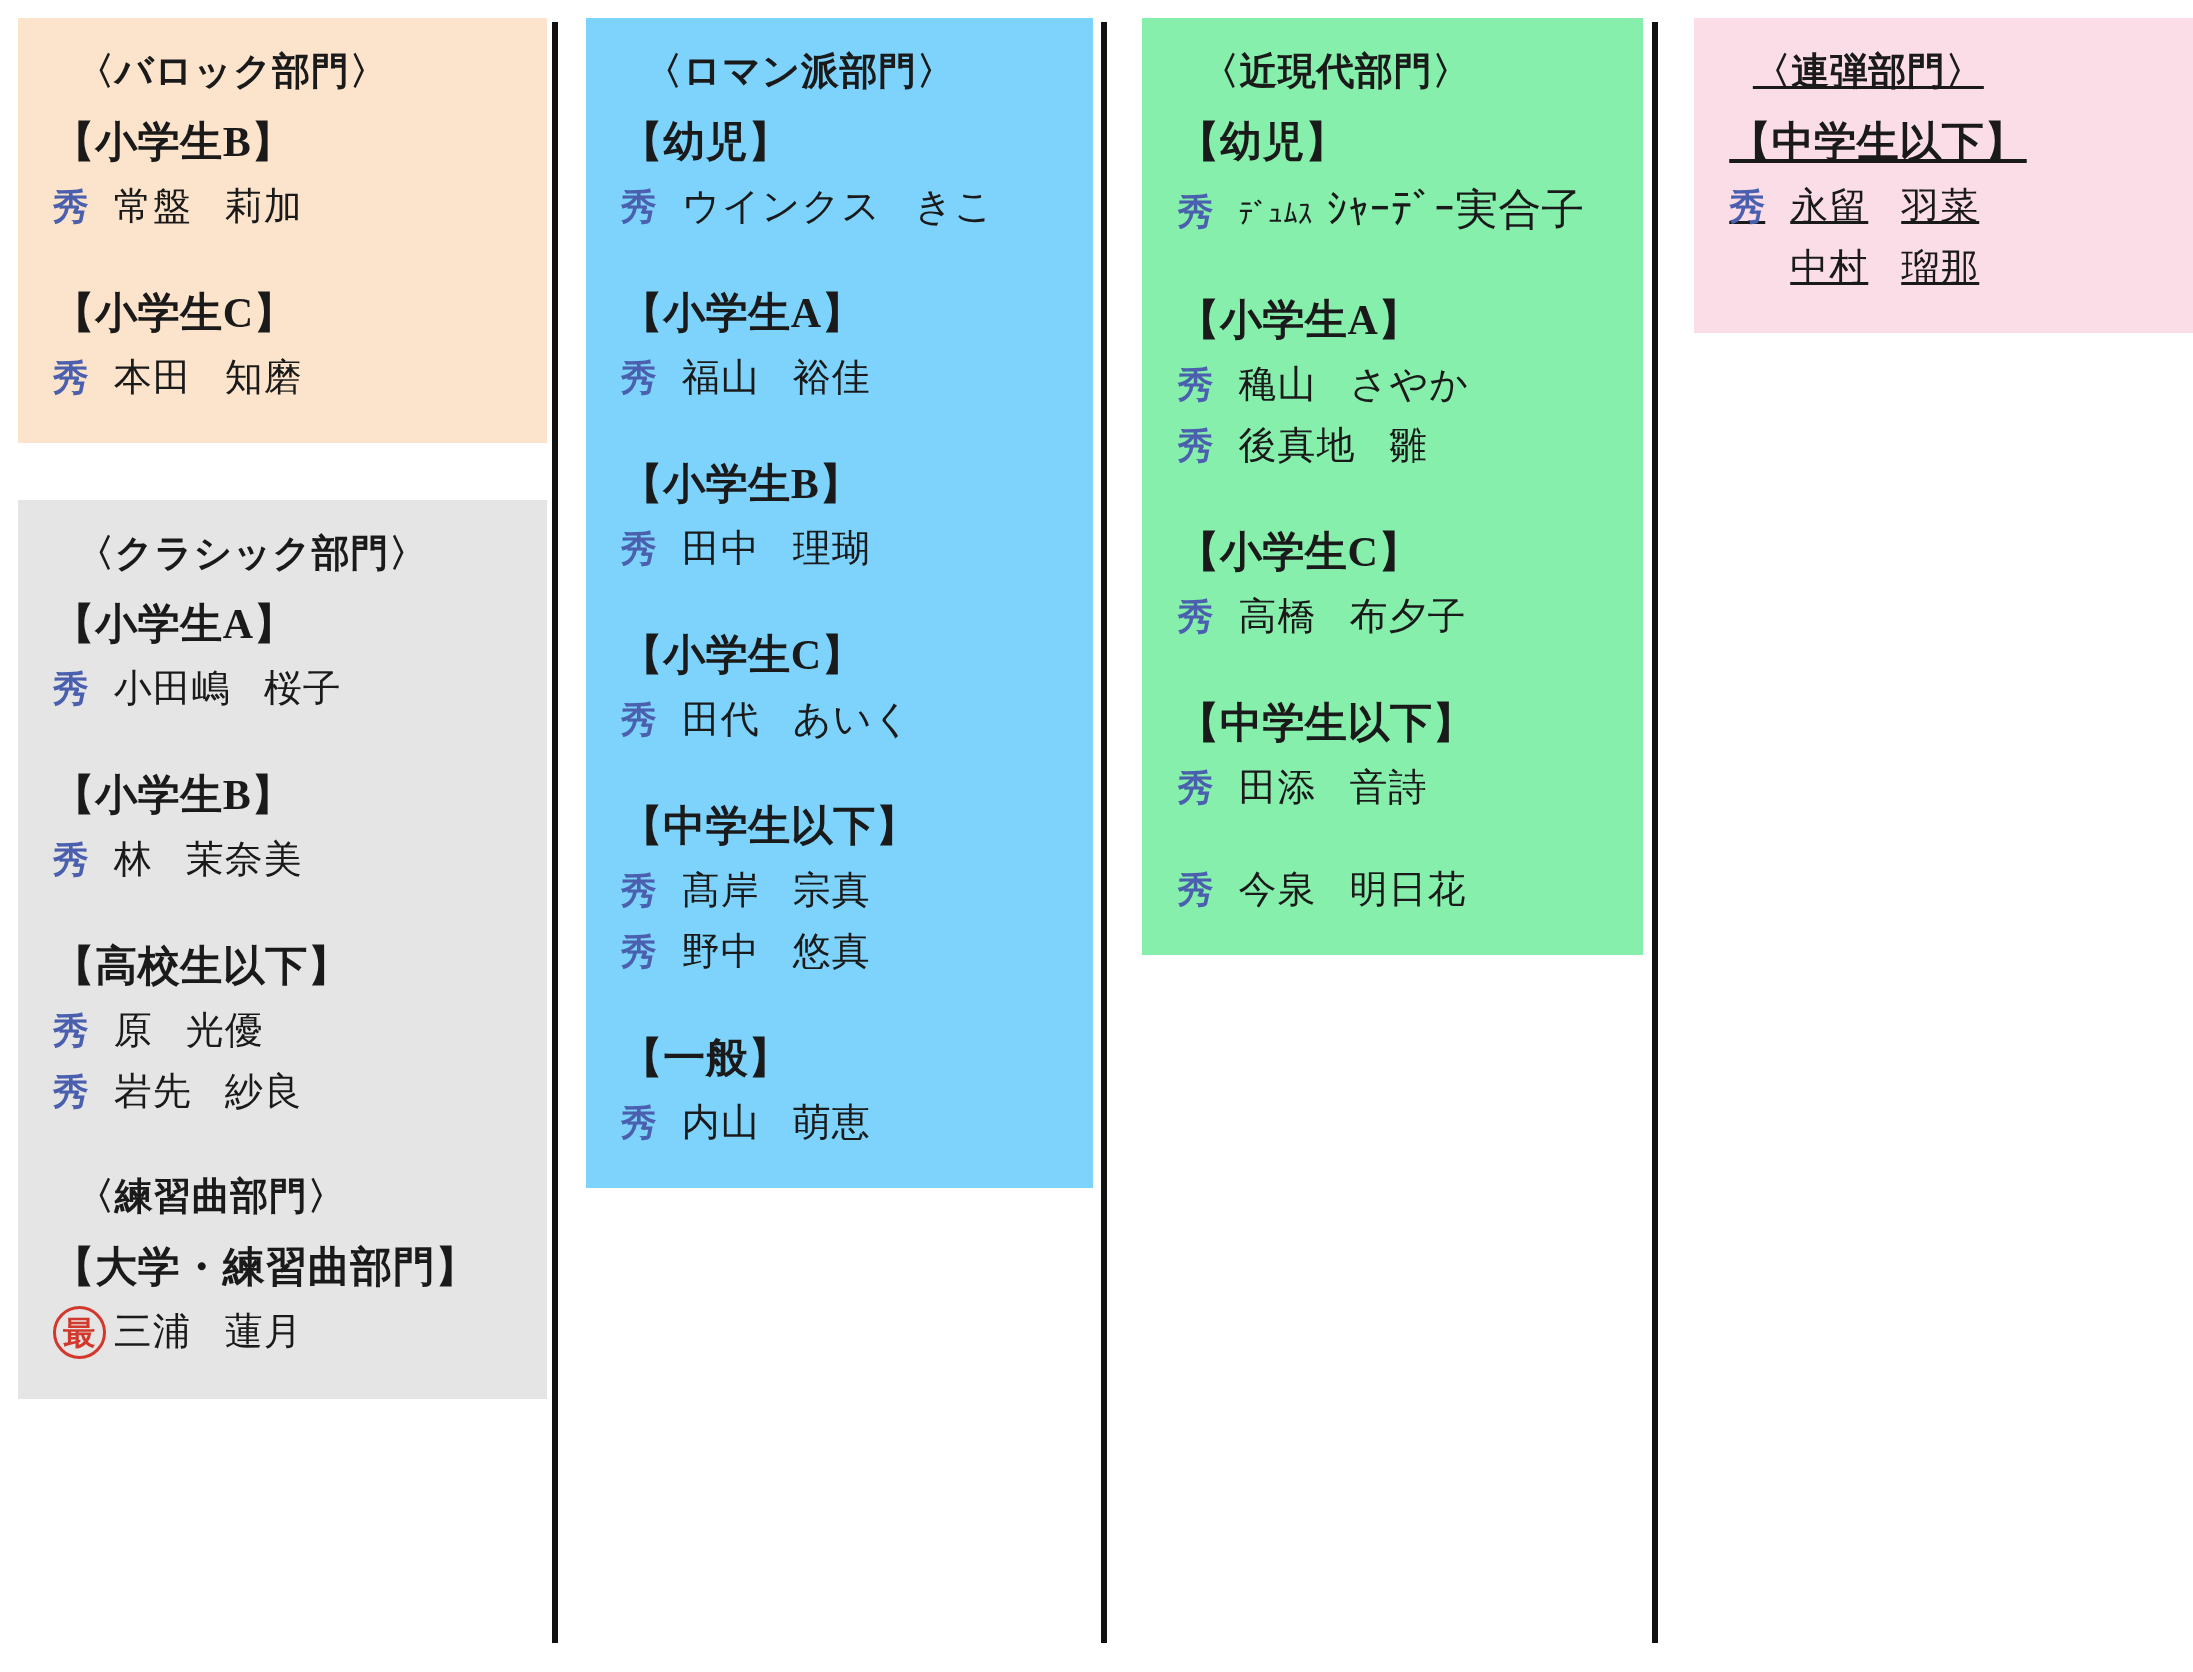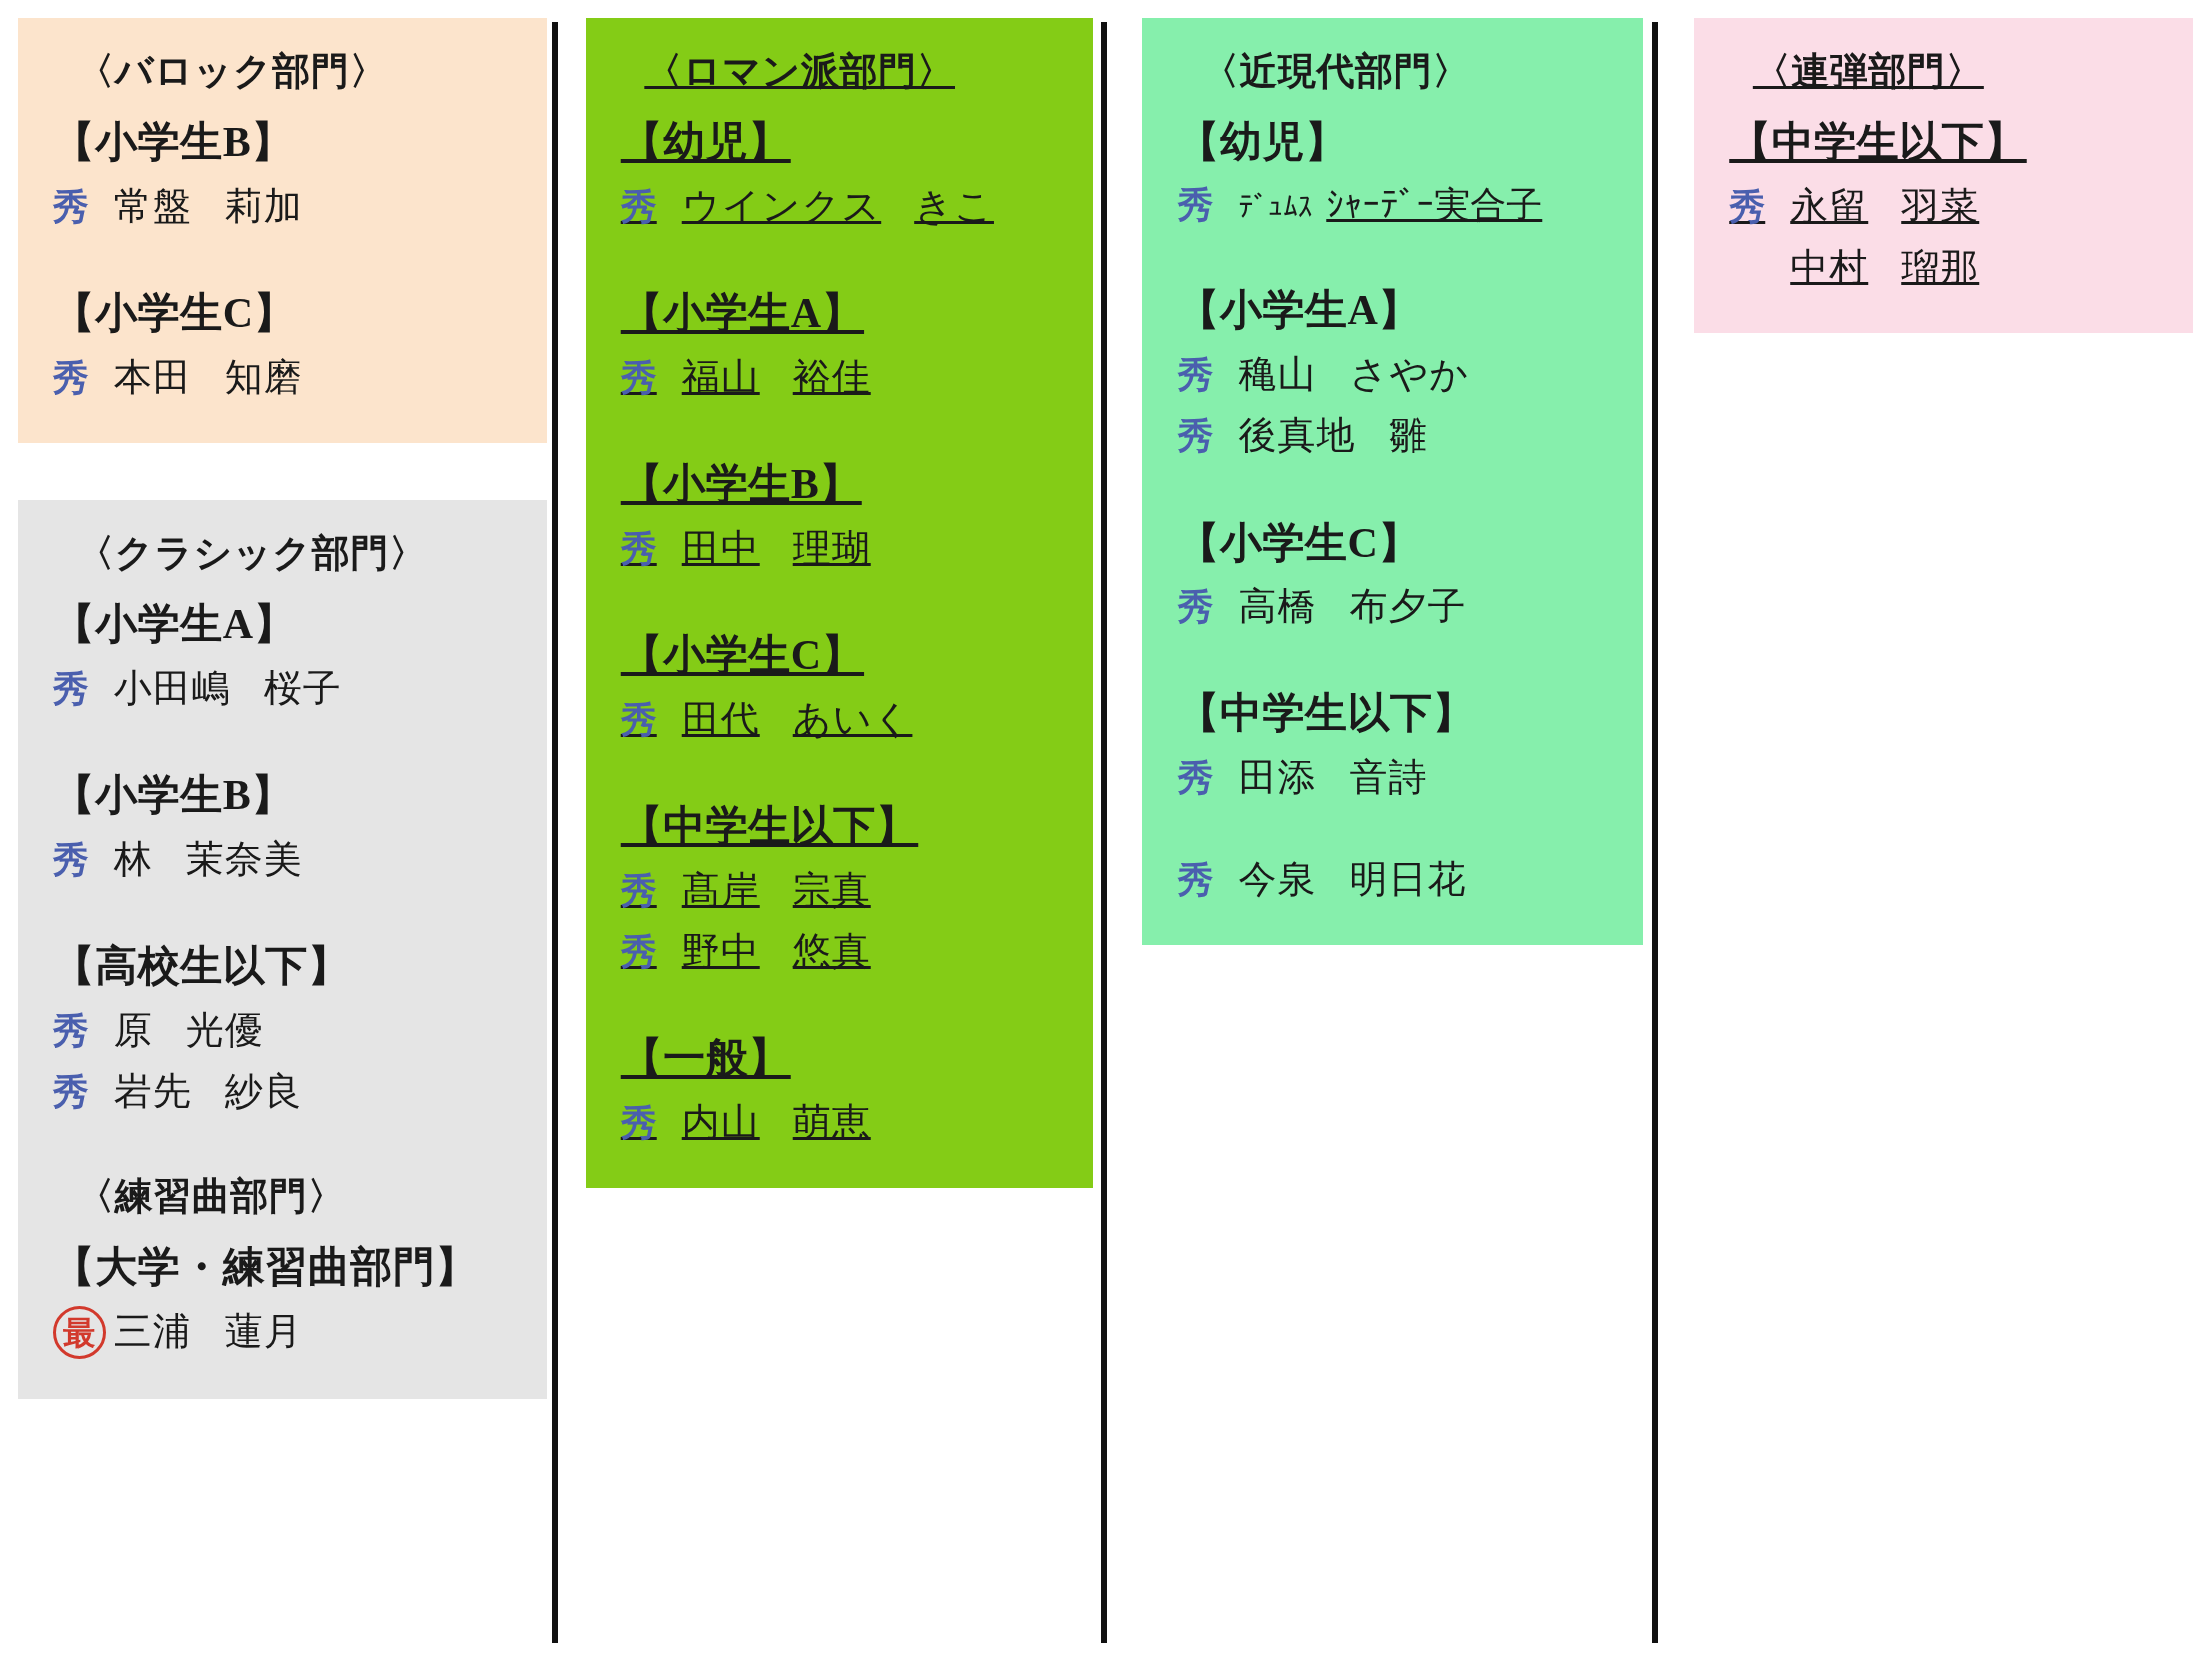--- a/index.html
+++ b/index.html
@@ -57,21 +57,21 @@
   .vrule.r3 { left: 1652px; }
 
   
   .block {
     box-sizing: border-box;
     padding: 25.6px 25.6px 29.6px 35px;
     margin-bottom: 0;
   }
   .block.peach  { background: #fce4cc; }
   .block.green  { background: #e5e5e5; }
-  .block.purple { background: #84cc16; text-decoration: underline; }
+  .block.purple { background: #7dd3fc; }
   .block.blue   { background: #86efac; }
   .block.pink   { background: #fbdde7; text-decoration: underline; }
 
   .block-gap-sm { height: 57px; }
 
   .dept-title {
     font-size: 38px;
     line-height: 1.5;
     font-weight: 700;
     letter-spacing: 0.5px;
@@ -138,21 +138,21 @@
   .person .given { }
 
   .person.halfwidth {
     font-size: 35px;
     letter-spacing: 0;
   }
   .person.halfwidth .surname {
     margin-right: 13.8px;
     font-size: 29.6px;
   }
-  .person.halfwidth .given { font-size: 36px; text-decoration: underline; }
+  .person.halfwidth .given { font-size: 43px; }
 
   .group-space { height: 41px; }
 </style>
 </head>
 <body>
 
 <div id="page">
 
   <div class="vrule r1"></div>
   <div class="vrule r2"></div>

